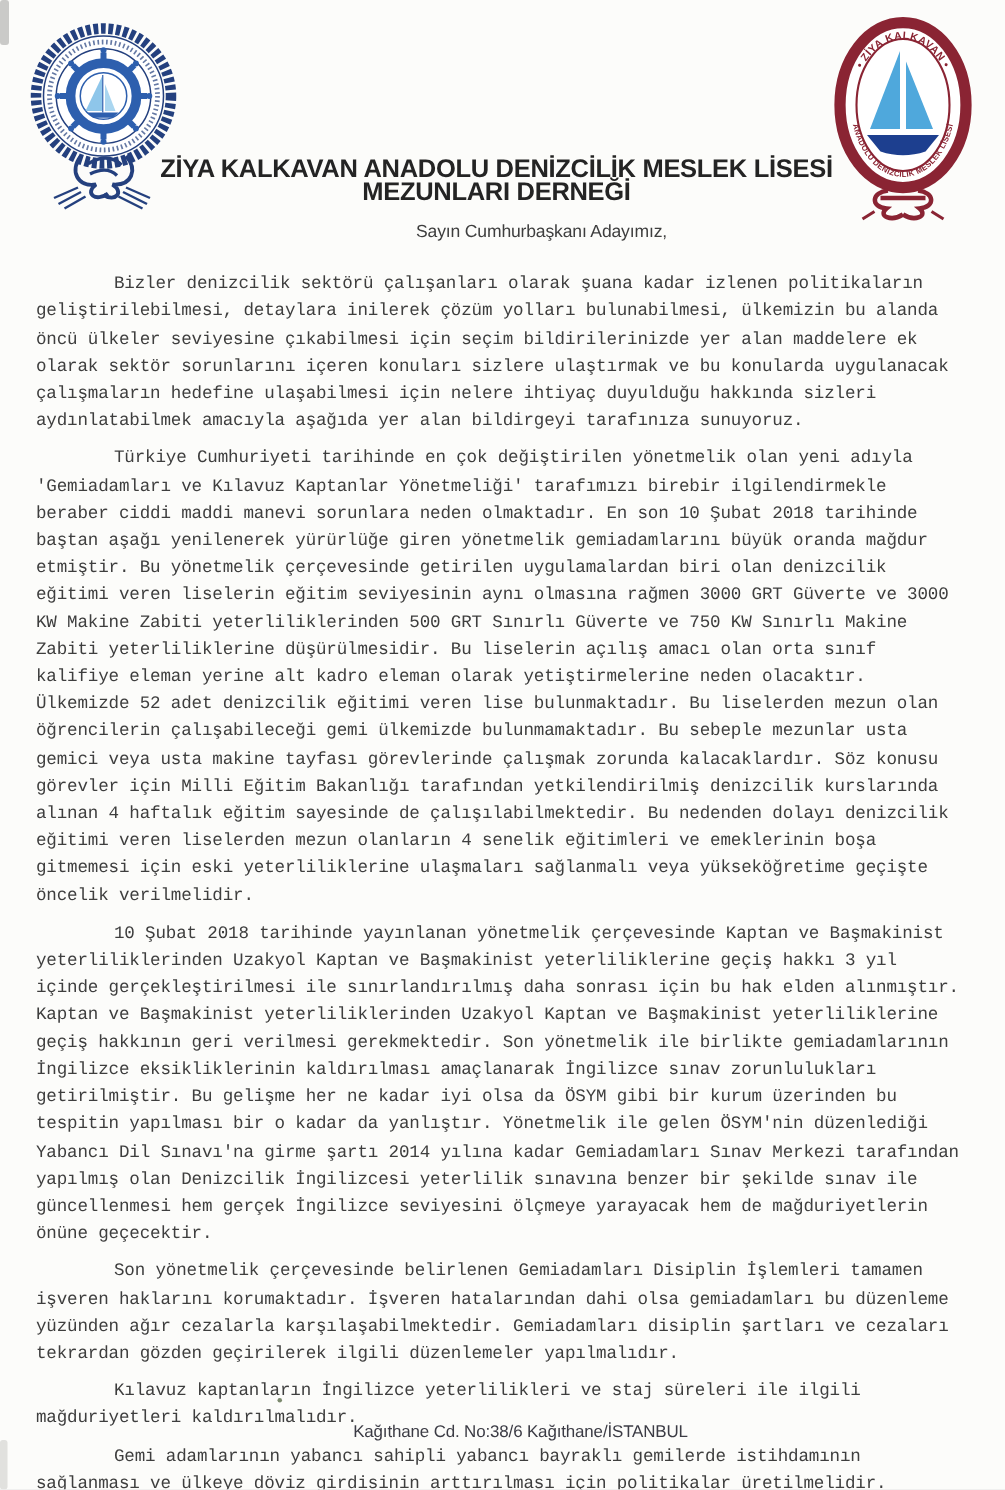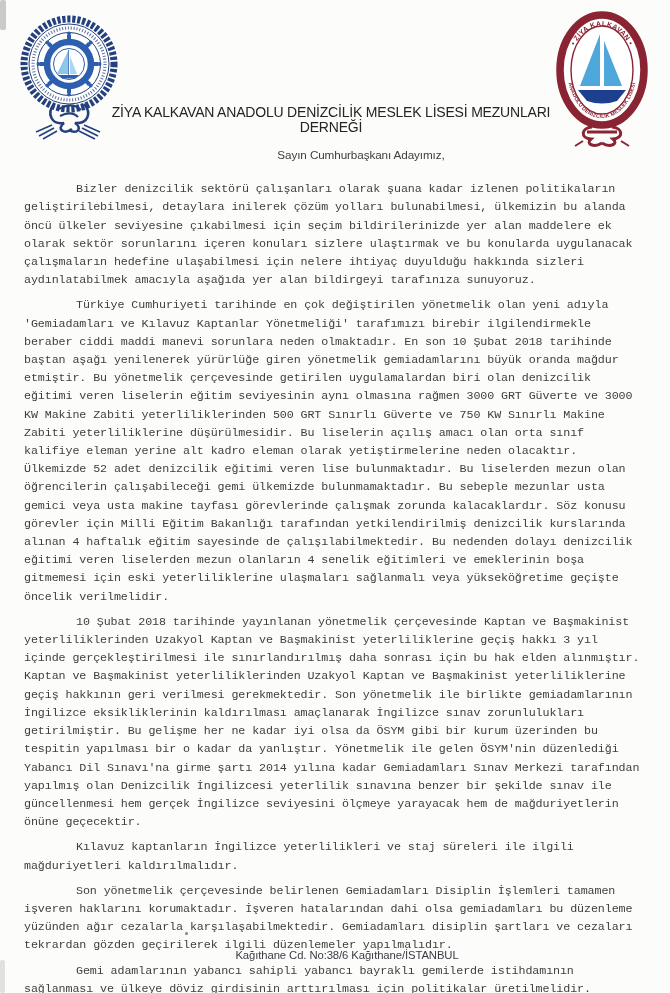--- a/index.html
+++ b/index.html
@@ -10,21 +10,21 @@
     color:#3e3e3e;
   }
   .corner-smudge{position:absolute;background:#8f8f8b;opacity:.45;border-radius:2px;}
   .smudge-top{left:0;top:0;width:6px;height:30px;}
   .smudge-bottom{left:0;top:960px;width:5px;height:33px;opacity:.25;}
   .logo{position:absolute;}
   .logo-left{left:16px;top:8px;width:104px;height:134px;}
   .logo-right{left:550px;top:6px;width:104px;height:146px;}
   .doc-title{
     position:absolute;left:106px;top:105px;width:450px;margin:0;
-    text-align:center;font-size:14px;font-weight:normal;letter-spacing:-0.2px;
+    text-align:center;font-size:17px;font-weight:bold;letter-spacing:-0.2px;
     color:#242424;line-height:15px;
   }
   .body-text{
     position:absolute;left:24px;top:146px;width:622px;
     font-size:11.7px;line-height:18.2px;letter-spacing:-0.1px;text-align:left;
   }
   .salutation{margin:0 0 16px 0;text-indent:52px;text-align:center;}
   .para{margin:0 0 7px 0;text-indent:52px;font-family:Liberation Mono, monospace;}
   .scan-dot{
     position:absolute;left:185px;top:932px;width:3px;height:3px;
@@ -120,22 +120,22 @@
     </g>
   </svg>
 
   <h1 class="doc-title">ZİYA KALKAVAN ANADOLU DENİZCİLİK MESLEK LİSESİ MEZUNLARI DERNEĞİ</h1>
 
   <div class="body-text">
     <p class="salutation">Sayın Cumhurbaşkanı Adayımız,</p>
     <p class="para">Bizler denizcilik sektörü çalışanları olarak şuana kadar izlenen politikaların geliştirilebilmesi, detaylara inilerek çözüm yolları bulunabilmesi, ülkemizin bu alanda öncü ülkeler seviyesine çıkabilmesi için seçim bildirilerinizde yer alan maddelere ek olarak sektör sorunlarını içeren konuları sizlere ulaştırmak ve bu konularda uygulanacak çalışmaların hedefine ulaşabilmesi için nelere ihtiyaç duyulduğu hakkında sizleri aydınlatabilmek amacıyla aşağıda yer alan bildirgeyi tarafınıza sunuyoruz.</p>
     <p class="para">Türkiye Cumhuriyeti tarihinde en çok değiştirilen yönetmelik olan yeni adıyla 'Gemiadamları ve Kılavuz Kaptanlar Yönetmeliği' tarafımızı birebir ilgilendirmekle beraber ciddi maddi manevi sorunlara neden olmaktadır. En son 10 Şubat 2018 tarihinde baştan aşağı yenilenerek yürürlüğe giren yönetmelik gemiadamlarını büyük oranda mağdur etmiştir. Bu yönetmelik çerçevesinde getirilen uygulamalardan biri olan denizcilik eğitimi veren liselerin eğitim seviyesinin aynı olmasına rağmen 3000 GRT Güverte ve 3000 KW Makine Zabiti yeterliliklerinden 500 GRT Sınırlı Güverte ve 750 KW Sınırlı Makine Zabiti yeterliliklerine düşürülmesidir. Bu liselerin açılış amacı olan orta sınıf kalifiye eleman yerine alt kadro eleman olarak yetiştirmelerine neden olacaktır. Ülkemizde 52 adet denizcilik eğitimi veren lise bulunmaktadır. Bu liselerden mezun olan öğrencilerin çalışabileceği gemi ülkemizde bulunmamaktadır. Bu sebeple mezunlar usta gemici veya usta makine tayfası görevlerinde çalışmak zorunda kalacaklardır. Söz konusu görevler için Milli Eğitim Bakanlığı tarafından yetkilendirilmiş denizcilik kurslarında alınan 4 haftalık eğitim sayesinde de çalışılabilmektedir. Bu nedenden dolayı denizcilik eğitimi veren liselerden mezun olanların 4 senelik eğitimleri ve emeklerinin boşa gitmemesi için eski yeterliliklerine ulaşmaları sağlanmalı veya yükseköğretime geçişte öncelik verilmelidir.</p>
     <p class="para">10 Şubat 2018 tarihinde yayınlanan yönetmelik çerçevesinde Kaptan ve Başmakinist yeterliliklerinden Uzakyol Kaptan ve Başmakinist yeterliliklerine geçiş hakkı 3 yıl içinde gerçekleştirilmesi ile sınırlandırılmış daha sonrası için bu hak elden alınmıştır. Kaptan ve Başmakinist yeterliliklerinden Uzakyol Kaptan ve Başmakinist yeterliliklerine geçiş hakkının geri verilmesi gerekmektedir. Son yönetmelik ile birlikte gemiadamlarının İngilizce eksikliklerinin kaldırılması amaçlanarak İngilizce sınav zorunlulukları getirilmiştir. Bu gelişme her ne kadar iyi olsa da ÖSYM gibi bir kurum üzerinden bu tespitin yapılması bir o kadar da yanlıştır. Yönetmelik ile gelen ÖSYM'nin düzenlediği Yabancı Dil Sınavı'na girme şartı 2014 yılına kadar Gemiadamları Sınav Merkezi tarafından yapılmış olan Denizcilik İngilizcesi yeterlilik sınavına benzer bir şekilde sınav ile güncellenmesi hem gerçek İngilizce seviyesini ölçmeye yarayacak hem de mağduriyetlerin önüne geçecektir.</p>
+    <p class="para">Son yönetmelik çerçevesinde belirlenen Gemiadamları Disiplin İşlemleri tamamen işveren haklarını korumaktadır. İşveren hatalarından dahi olsa gemiadamları bu düzenleme yüzünden ağır cezalarla karşılaşabilmektedir. Gemiadamları disiplin şartları ve cezaları tekrardan gözden geçirilerek ilgili düzenlemeler yapılmalıdır.</p>
     <p class="para">Kılavuz kaptanların İngilizce yeterlilikleri ve staj süreleri ile ilgili mağduriyetleri kaldırılmalıdır.</p>
-    <p class="para">Son yönetmelik çerçevesinde belirlenen Gemiadamları Disiplin İşlemleri tamamen işveren haklarını korumaktadır. İşveren hatalarından dahi olsa gemiadamları bu düzenleme yüzünden ağır cezalarla karşılaşabilmektedir. Gemiadamları disiplin şartları ve cezaları tekrardan gözden geçirilerek ilgili düzenlemeler yapılmalıdır.</p>
     <p class="para">Gemi adamlarının yabancı sahipli yabancı bayraklı gemilerde istihdamının sağlanması ve ülkeye döviz girdisinin arttırılması için politikalar üretilmelidir. Halihazırda Türk gemiadamları yabancı sahipli gemilerde çalışarak yıllık 70-80 milyon dolar civarında bir dövizin ülkeye girişini sağlamaktadır. Filipinler ve Hindistan gibi ülkelerin yaptığı gibi devlet desteği ve planlaması yapılması ile bu rakam 3-4 milyar dolar seviyelerine çıkması sağlanabilecektir.</p>
     <p class="para">Ülkemizin yer aldığı stratejik konumu itibari ile denizci devlet, denizci millet politikaları üretilmelidir.</p>
   </div>
 
   <div class="scan-dot"></div>
 
   <div class="footer">
     <div>Kağıthane Cd. No:38/6 Kağıthane/İSTANBUL</div>
   </div>
 

